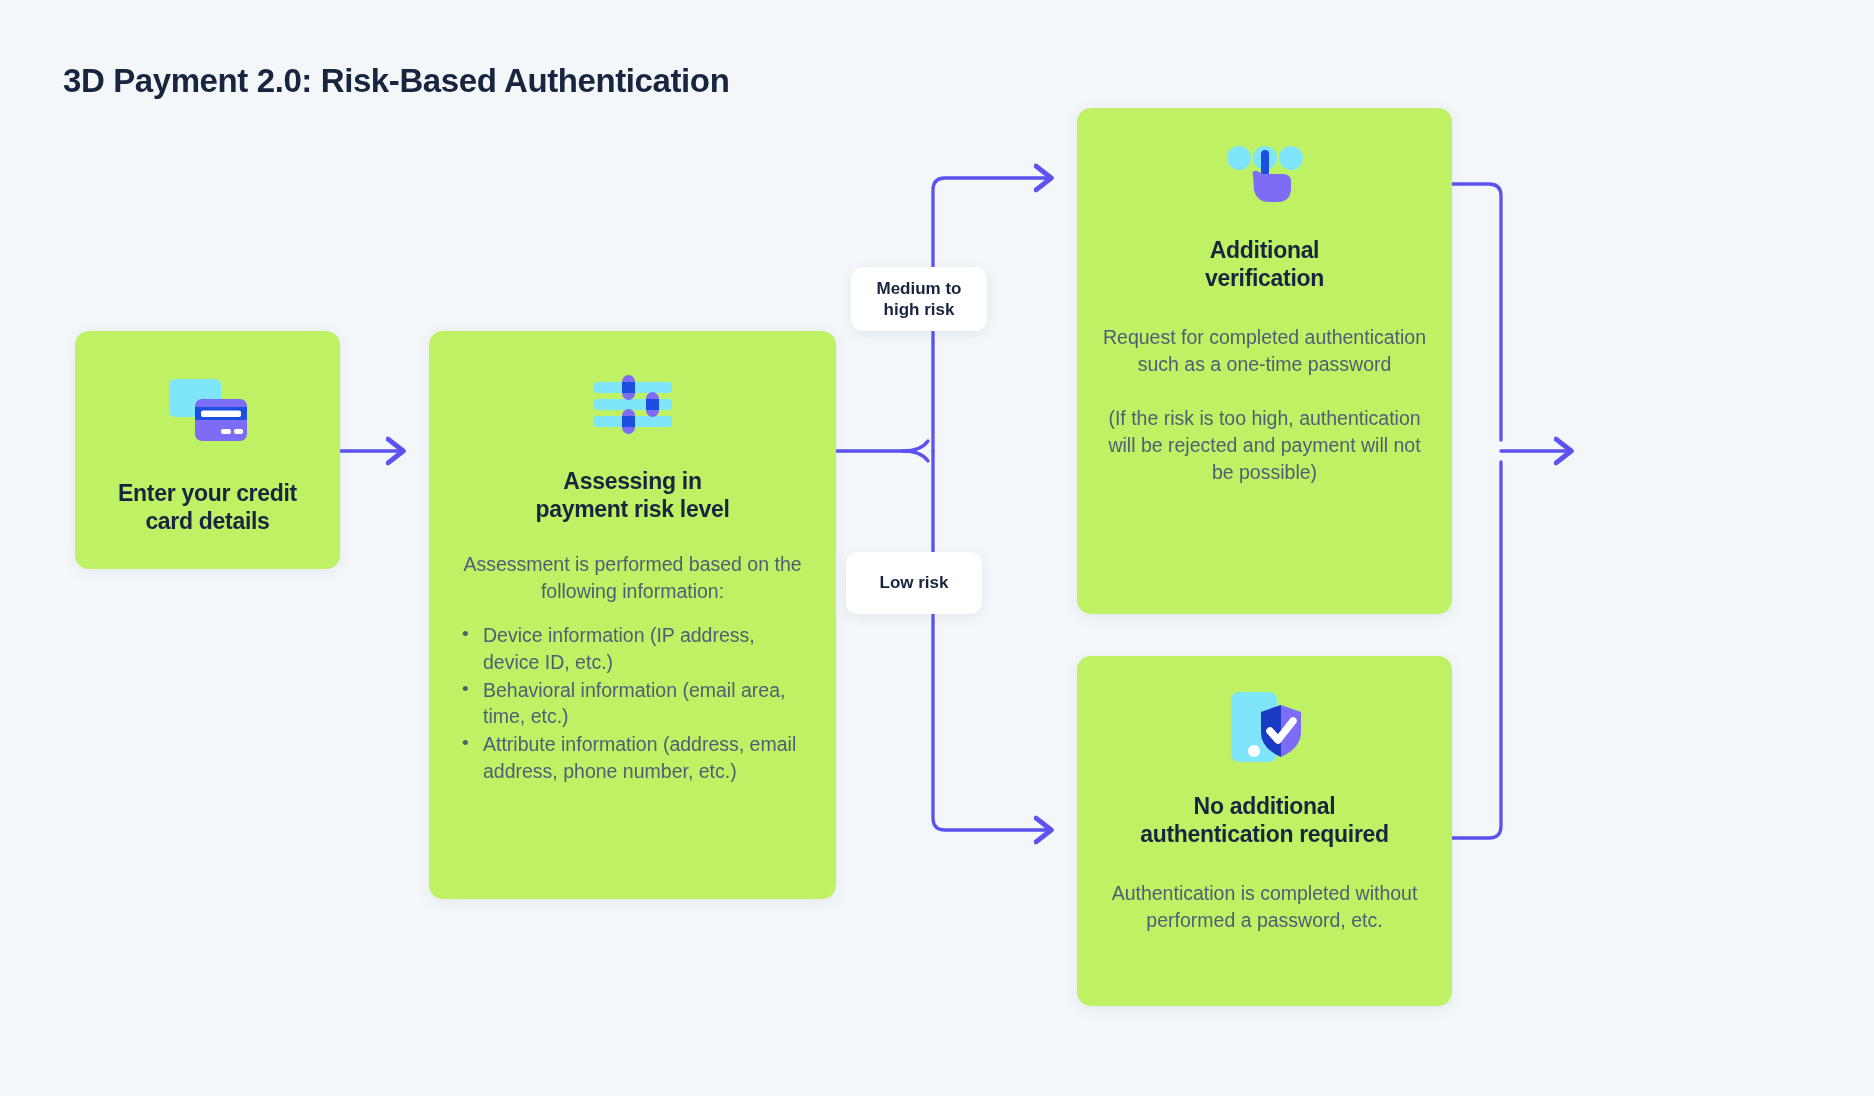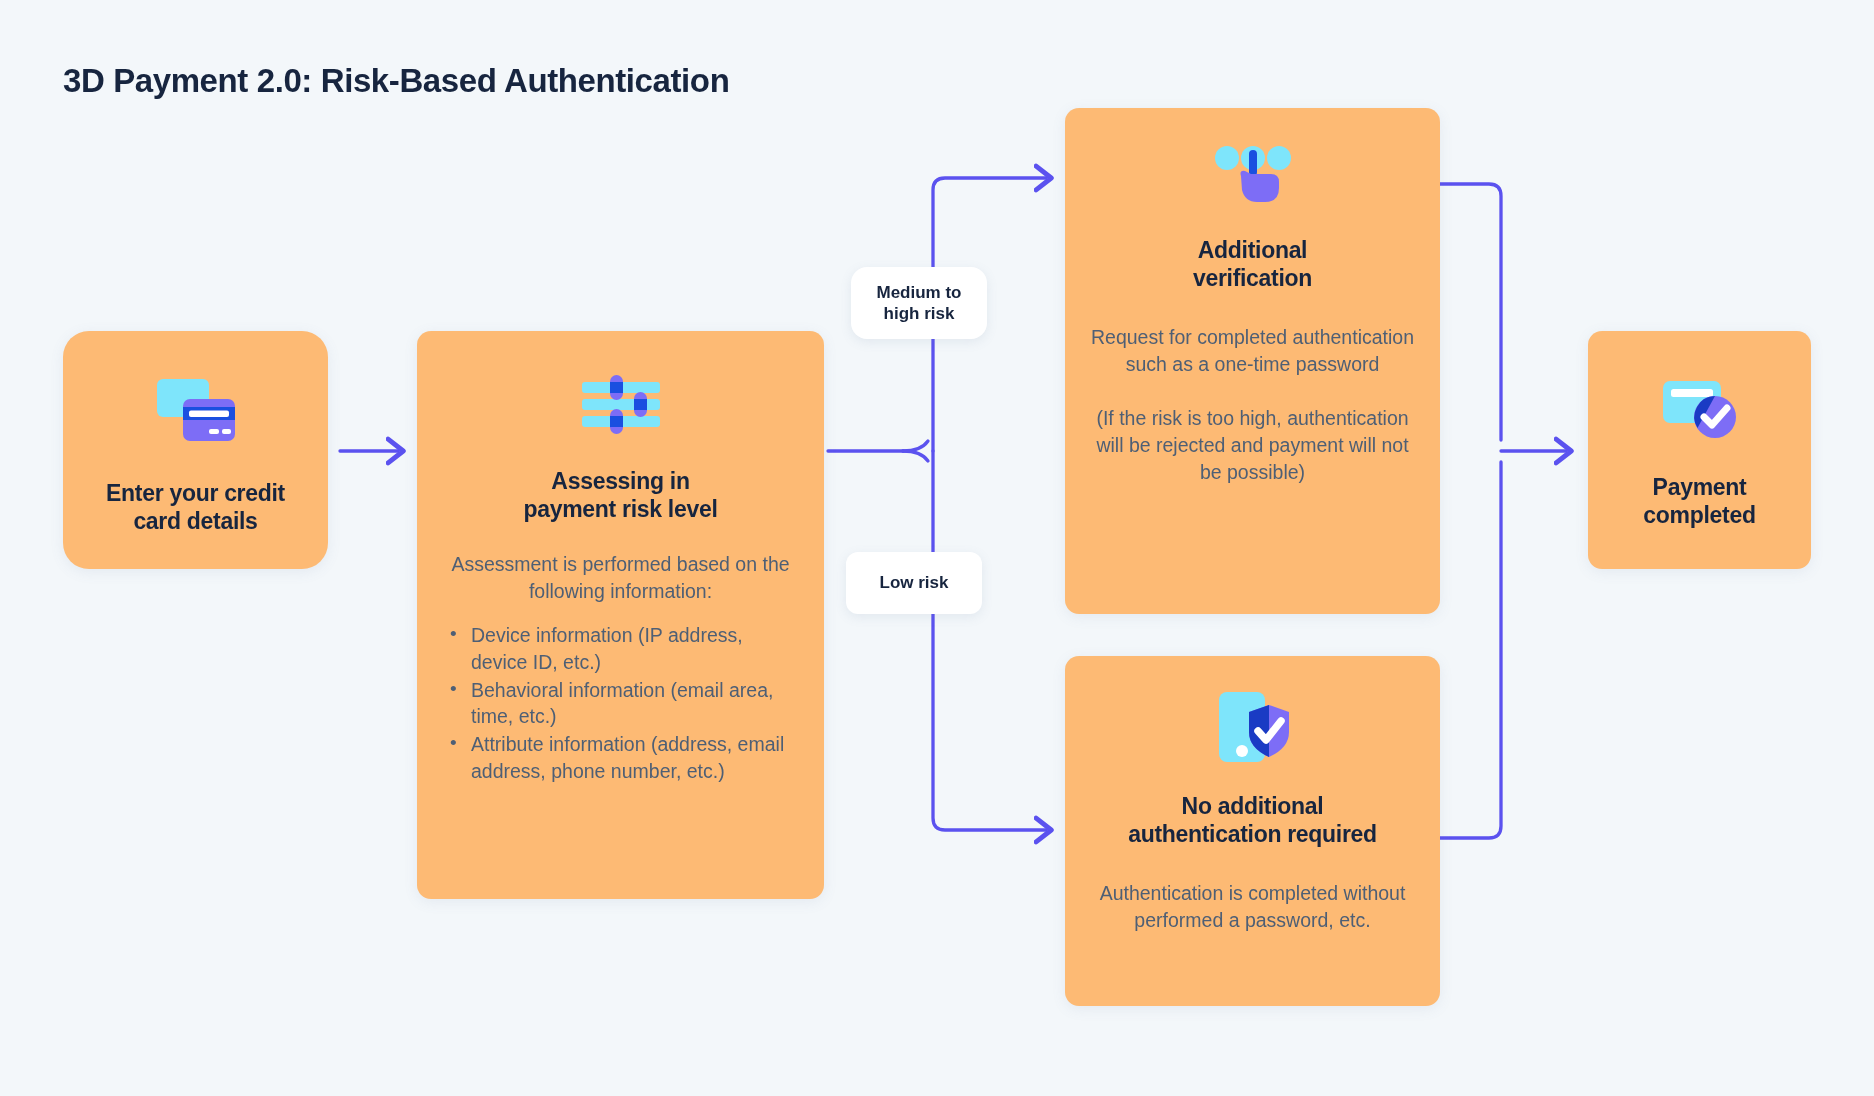--- a/index.html
+++ b/index.html
@@ -12,23 +12,24 @@
   #stage { position: relative; width: 1874px; height: 1096px; }
 
   .page-title {
     position: absolute; left: 63px; top: 62px;
     font-size: 33px; font-weight: bold; color: #17253f;
     letter-spacing: -0.4px; white-space: nowrap;
   }
 
   .card {
     position: absolute;
-    background: #fdba74;
+    background: #bef264;
     border-radius: 14px;
     box-shadow: 0 3px 14px rgba(100,120,160,0.10);
+    margin-left: 12px;
   }
   .card-title {
     font-size: 23px; font-weight: bold; color: #17253f;
     text-align: center; line-height: 1.22; letter-spacing: -0.3px;
   }
   .card-body {
     font-size: 19.5px; color: #4e5f75; text-align: center;
     line-height: 1.40;
   }
 
@@ -37,39 +38,39 @@
     position: relative; padding-left: 30px;
     font-size: 19.5px; color: #4e5f75; line-height: 1.38;
     margin-bottom: 1px;
   }
   .bullets li::before {
     content: "•"; position: absolute; left: 9px; top: -1px;
     font-size: 19px; color: #4e5f75;
   }
 
   
-  #card-enter    { left: 63px;   top: 331px;  width: 265px;  height: 238px; border-radius: 26px; }
+  #card-enter    { left: 63px;   top: 331px;  width: 265px;  height: 238px; }
   #card-assess   { left: 417px;  top: 331px;  width: 407px;  height: 568px; }
   #card-addver   { left: 1065px; top: 108px;  width: 375px;  height: 506px; }
   #card-noauth   { left: 1065px; top: 656px;  width: 375px;  height: 350px; }
   #card-payment  { left: 1588px; top: 331px;  width: 223px;  height: 238px; }
 
   .card-inner { padding: 0 24px; }
 
   .icon-wrap { display:flex; justify-content:center; align-items:center; }
 
   
   .risk-label {
     position: absolute; background:#fff; border-radius: 12px;
     box-shadow: 0 3px 12px rgba(100,120,160,0.12);
     display:flex; align-items:center; justify-content:center;
     font-size: 17px; font-weight: bold; color:#17253f; text-align:center;
     line-height: 1.25; z-index: 5;
   }
-  #label-medium { left: 851px; top: 267px; width: 136px; height: 72px; border-radius: 16px; }
+  #label-medium { left: 851px; top: 267px; width: 136px; height: 64px; }
   #label-low    { left: 846px; top: 552px; width: 136px; height: 62px; }
 
   svg.conn { position: absolute; left:0; top:0; width:1874px; height:1096px; pointer-events:none; }
 </style>
 </head>
 <body>
 
 <div id="stage">
 
   <div class="page-title">3D Payment 2.0: Risk-Based Authentication</div>
@@ -181,29 +182,14 @@
         <path d="M41,41 L49,50 L64,31" fill="none" stroke="#ffffff" stroke-width="7.5" stroke-linecap="round" stroke-linejoin="round"></path>
       </svg>
     </div>
     <div class="card-inner" style="margin-top:28px;">
       <div class="card-title" style="white-space:pre-line;">No additional
 authentication required</div>
       <div class="card-body" style="margin-top:32px;">Authentication is completed without performed a password, etc.</div>
     </div>
   </div>
 
-  <div class="card" id="card-payment">
-    <div class="icon-wrap" style="margin-top:46px;">
-      <svg width="78" height="62" viewBox="0 0 78 62">
-        <rect x="2" y="4" width="58" height="42" rx="7" fill="#7ee5fb"></rect>
-        <rect x="10" y="12" width="42" height="8" rx="2.5" fill="#ffffff"></rect>
-        <circle cx="54" cy="40" r="21" fill="#7d6df6"></circle>
-        <path d="M54,19 A21,21 0 0,0 36.5,51 Z" fill="#1a3bc4"></path>
-        <path d="M43,40 L51,48 L66,31" fill="none" stroke="#ffffff" stroke-width="7" stroke-linecap="round" stroke-linejoin="round"></path>
-      </svg>
-    </div>
-    <div class="card-inner" style="margin-top:34px;">
-      <div class="card-title" style="white-space:pre-line;">Payment
-completed</div>
-    </div>
-  </div>
 
 </div>
 
 </body></html>

